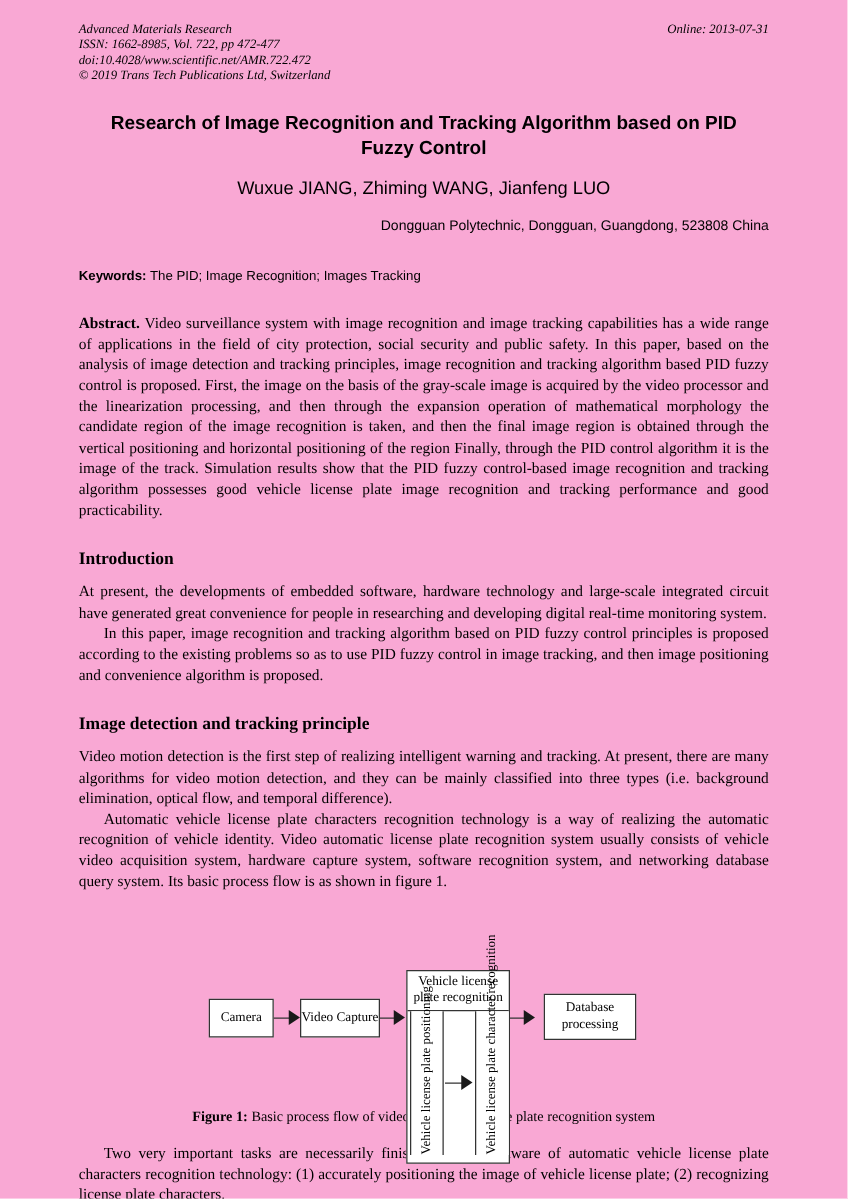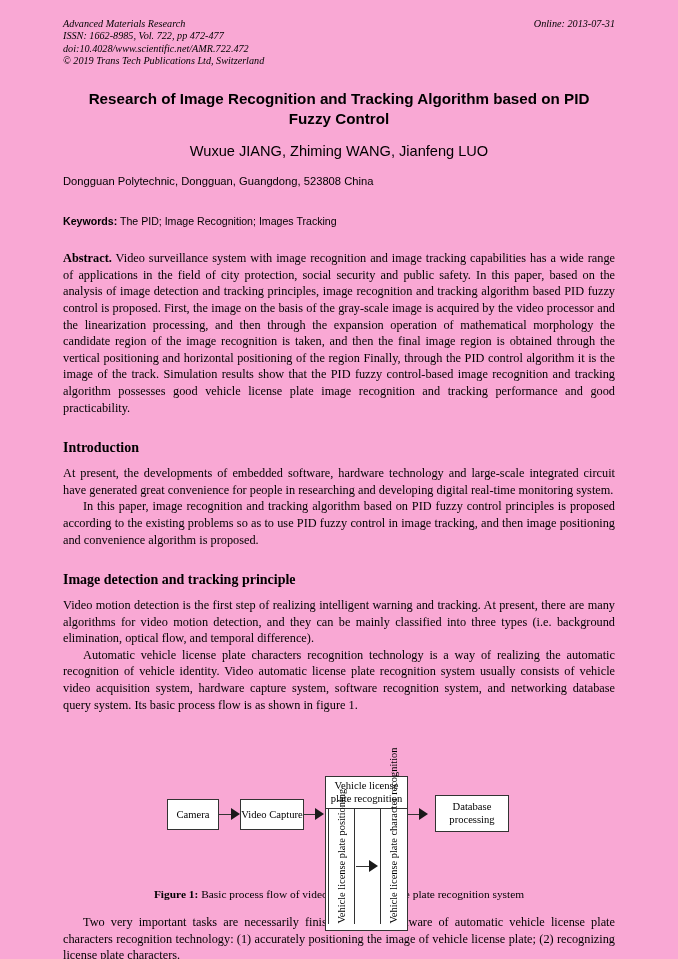--- a/index.html
+++ b/index.html
@@ -64,21 +64,21 @@
     font-family: "Liberation Sans", sans-serif;
     font-size: 14.6px;
     line-height: 19px;
     text-align: center;
     margin-top: 13px;
   }
   .affiliation {
     font-family: "Liberation Sans", sans-serif;
     font-size: 11.2px;
     line-height: 15px;
-    text-align: left;
+    text-align: right;
     margin-top: 13px;
   }
 
   
   .keywords {
     font-family: "Liberation Sans", sans-serif;
     font-size: 10.6px;
     line-height: 14px;
     margin-top: 25px;
   }

